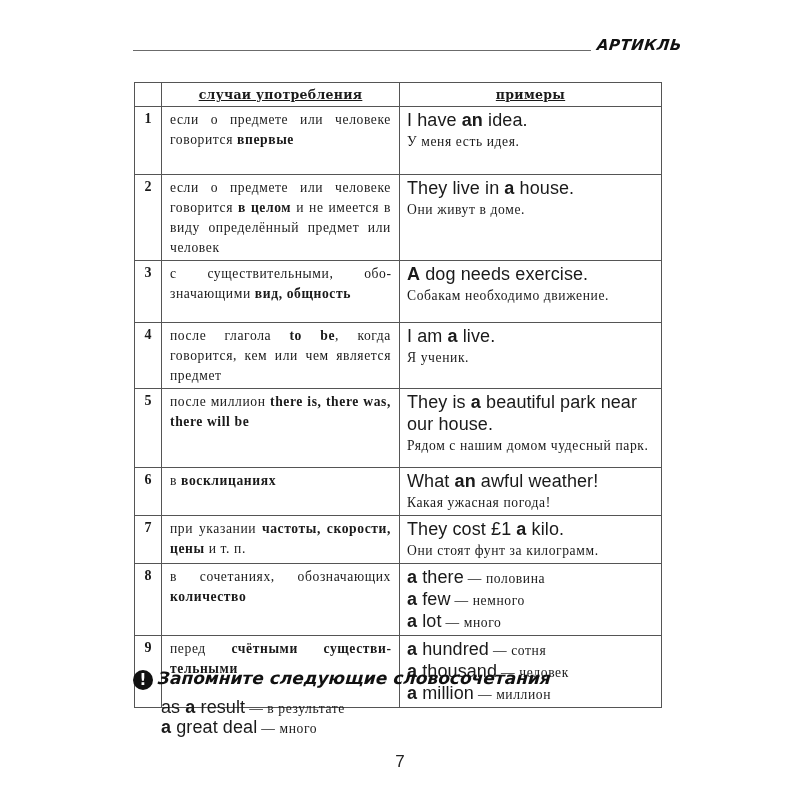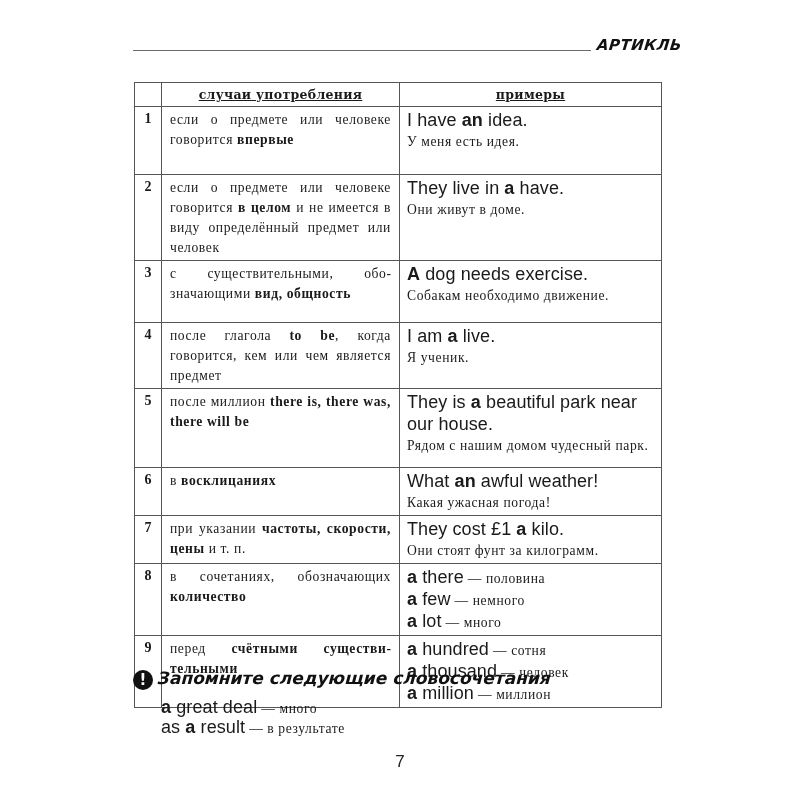--- a/index.html
+++ b/index.html
@@ -44,21 +44,21 @@
         <td class="c-case"><span class="ru">если о предмете или челове­ке говорится </span><b class="ru">впервые</b></td>
         <td class="c-ex">
           <span class="ln"><span class="en">I have </span><b class="en">an</b><span class="en"> idea.</span></span>
           <span class="ln"><span class="ru">У меня есть идея.</span></span>
         </td>
       </tr>
       <tr style="height: 78px;">
         <td class="c-num">2</td>
         <td class="c-case"><span class="ru">если о предмете или челове­ке говорится </span><b class="ru">в целом</b><span class="ru"> и не имеется в виду определён­ный предмет или человек</span></td>
         <td class="c-ex">
-          <span class="ln"><span class="en">They live in </span><b class="en">a</b><span class="en"> have.</span></span>
+          <span class="ln"><span class="en">They live in </span><b class="en">a</b><span class="en"> house.</span></span>
           <span class="ln"><span class="ru">Они живут в доме.</span></span>
         </td>
       </tr>
       <tr style="height: 62px;">
         <td class="c-num">3</td>
         <td class="c-case"><span class="ru">с существительными, обо­значающими </span><b class="ru">вид, общ­ность</b></td>
         <td class="c-ex">
           <span class="ln"><b class="en">A</b><span class="en"> dog needs exercise.</span></span>
           <span class="ln"><span class="ru">Собакам необходимо движение.</span></span>
         </td>
@@ -114,17 +114,17 @@
         </td>
       </tr>
     </tbody>
 </table>
 
 <div class="remember">
   <div class="excl">!</div>
   <div class="rem-title">Запомните следующие словосочетания</div>
 </div>
 <div class="phrases" id="phrases">
+    <span class="ln"><span class="en">as </span><b class="en">a</b><span class="en"> result</span><span class="ru"> — в результате</span></span>
     <span class="ln"><b class="en">a</b><span class="en"> great deal</span><span class="ru"> — много</span></span>
-    <span class="ln"><span class="en">as </span><b class="en">a</b><span class="en"> result</span><span class="ru"> — в результате</span></span>
   </div>
 
 <div class="page-num">7</div>
 
 </body></html>

